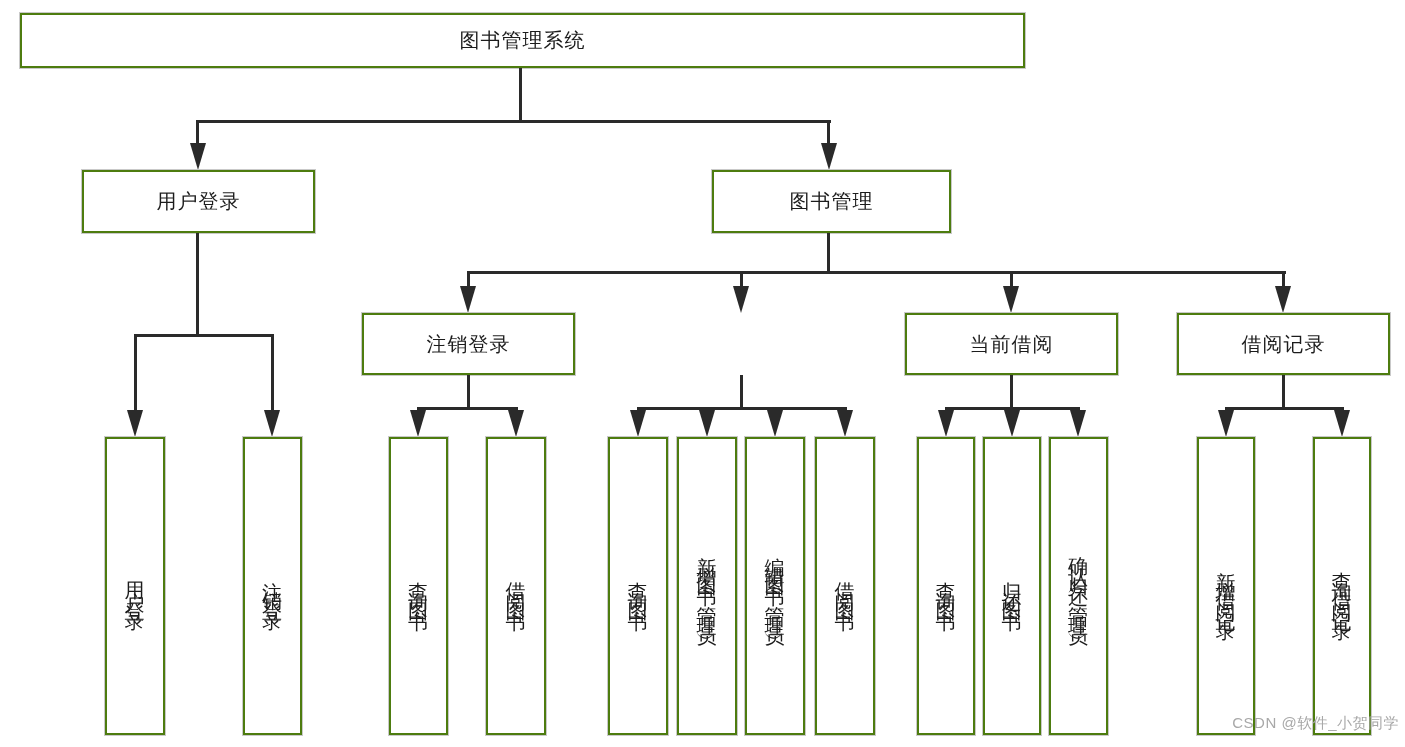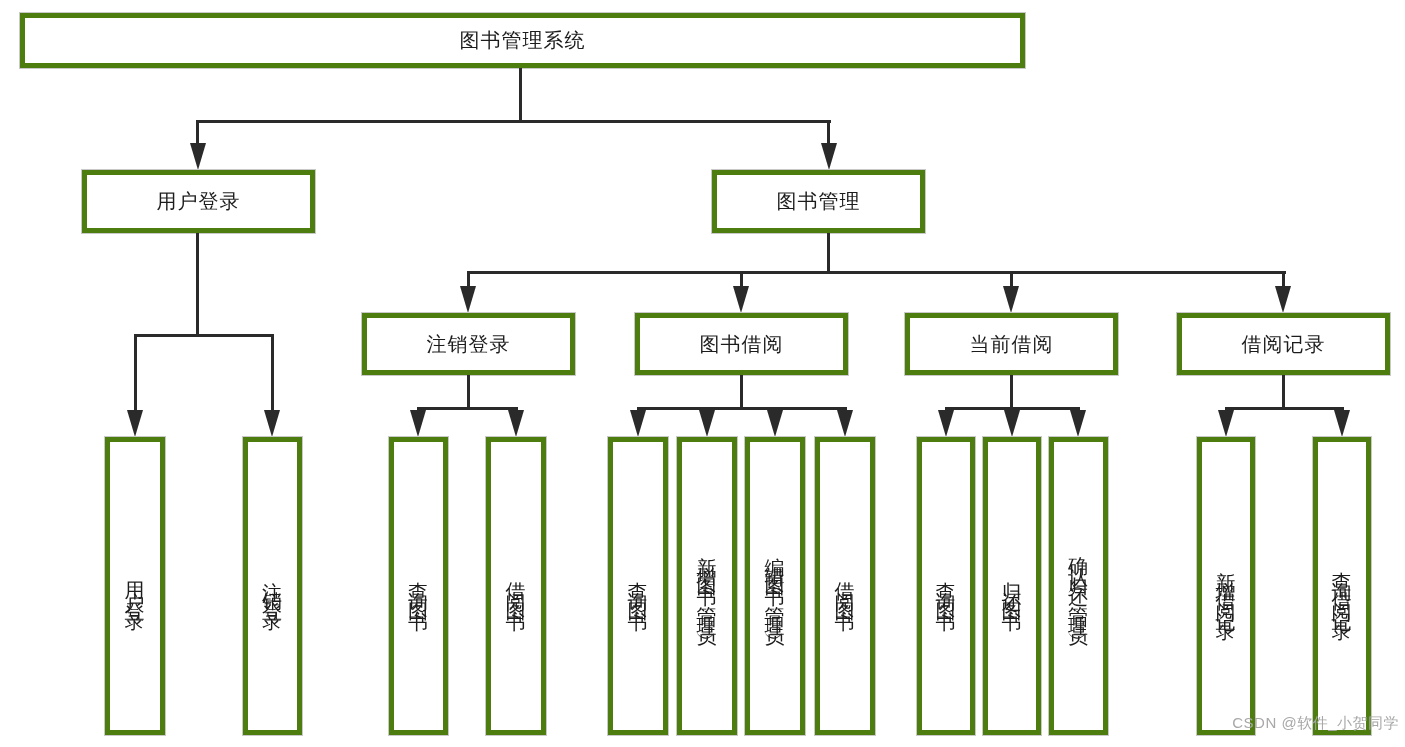--- a/index.html
+++ b/index.html
@@ -6,21 +6,21 @@
   #stage{
     position:relative;
     width:1405px;height:747px;
     background:#ffffff;
     font-family:"Liberation Sans","DejaVu Sans",sans-serif;
     overflow:hidden;
   }
   .box{
     position:absolute;
     background:#ffffff;
-    border:5px solid #4d7c0f;
+    border:2px solid #4d7c0f;
     box-shadow:0 0 0 1px #c9c9c9;
     display:flex;align-items:center;justify-content:center;
     color:#1c1c1c;
     font-size:20px;
     letter-spacing:1px;
     box-sizing:border-box;
     text-align:center;
   }
   .leaf span{
     writing-mode:vertical-rl;
@@ -60,21 +60,21 @@
   <div class="vline" style="left:519px;top:68px;height:53px;"></div>
   <div class="hline" style="left:196px;top:120px;width:635px;"></div>
   <div class="vline" style="left:196px;top:120px;height:26px;"></div>
   <div class="arrow" style="left:190px;top:143px;"></div>
   <div class="vline" style="left:827px;top:120px;height:26px;"></div>
   <div class="arrow" style="left:821px;top:143px;"></div>
 
   <div class="box" style="left:82px;top:170px;width:233px;height:63px;">
     <span>用户登录</span>
   </div>
-  <div class="box" style="left:712px;top:170px;width:213px;height:63px;">
+  <div class="box" style="left:712px;top:170px;width:239px;height:63px;">
     <span>图书管理</span>
   </div>
 
   <div class="vline" style="left:196px;top:233px;height:103px;"></div>
   <div class="hline" style="left:134px;top:334px;width:140px;"></div>
   <div class="vline" style="left:134px;top:334px;height:78px;"></div>
   <div class="arrow" style="left:127px;top:410px;"></div>
   <div class="vline" style="left:271px;top:334px;height:78px;"></div>
   <div class="arrow" style="left:264px;top:410px;"></div>
 
@@ -84,23 +84,20 @@
   <div class="arrow" style="left:460px;top:286px;"></div>
   <div class="vline" style="left:740px;top:271px;height:17px;"></div>
   <div class="arrow" style="left:733px;top:286px;"></div>
   <div class="vline" style="left:1010px;top:271px;height:17px;"></div>
   <div class="arrow" style="left:1003px;top:286px;"></div>
   <div class="vline" style="left:1282px;top:271px;height:17px;"></div>
   <div class="arrow" style="left:1275px;top:286px;"></div>
 
   <div class="box" style="left:362px;top:313px;width:213px;height:62px;">
     <span>注销登录</span>
-  </div>
-  <div class="box" style="left:635px;top:313px;width:213px;height:62px;">
-    <span>图书借阅</span>
   </div>
   <div class="box" style="left:1177px;top:313px;width:213px;height:62px;">
     <span>借阅记录</span>
   </div>
   <div class="box" style="left:905px;top:313px;width:213px;height:62px;">
     <span>当前借阅</span>
   </div>
 
   <div class="vline" style="left:467px;top:375px;height:34px;"></div>
   <div class="hline" style="left:417px;top:407px;width:101px;"></div>

